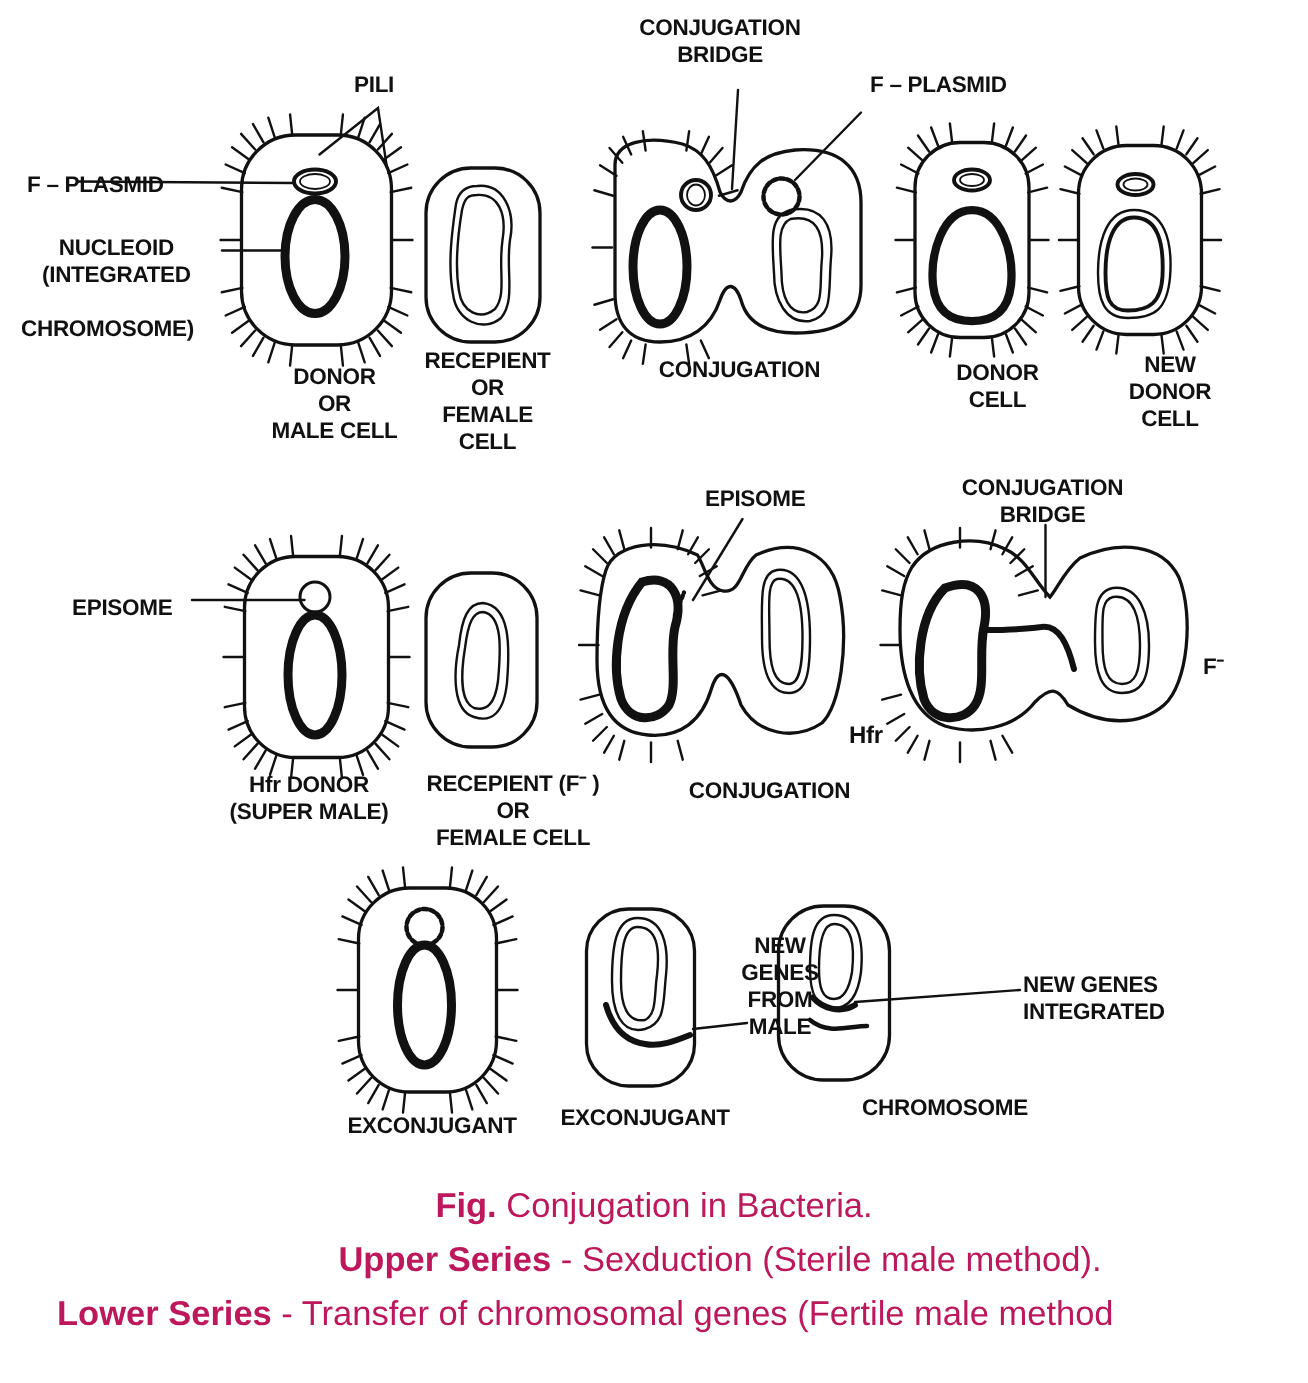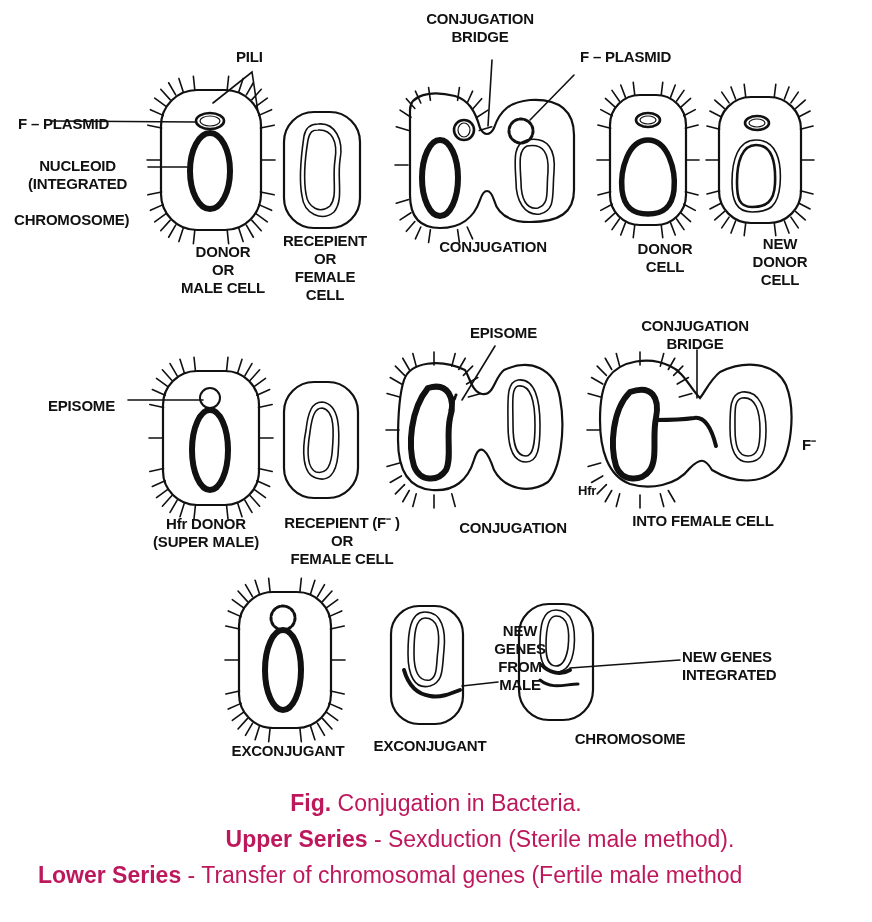--- a/index.html
+++ b/index.html
@@ -317,28 +317,27 @@
   <div>Hfr DONOR</div>
   <div>(SUPER MALE)</div>
 </div>
 <div class="lbl" style="left:262px;top:514px;width:160px;">
   <div>RECEPIENT (F⁻ )</div>
   <div>OR</div>
   <div>FEMALE CELL</div>
 </div>
 <div class="lbl left" style="left:470px;top:324px;">EPISOME</div>
 <div class="lbl" style="left:438px;top:519px;width:150px;">CONJUGATION</div>
-<div class="lbl left" style="left:566px;top:482px;font-size:13px;margin-left:12px;">Hfr</div>
+<div class="lbl left" style="left:566px;top:482px;font-size:16px;">Hfr</div>
 <div class="lbl" style="left:615px;top:317px;width:160px;">
   <div>CONJUGATION</div>
   <div>BRIDGE</div>
 </div>
 <div class="lbl left" style="left:802px;top:436px;">F⁻</div>
 <div class="lbl" style="left:608px;top:512px;width:190px;">
-  <div>INTO FEMALE CELL</div>
 </div>
 
 <div class="lbl" style="left:218px;top:742px;width:140px;">EXCONJUGANT</div>
 <div class="lbl" style="left:360px;top:737px;width:140px;">EXCONJUGANT</div>
 <div class="lbl" style="left:480px;top:622px;width:80px;">
   <div>NEW</div>
   <div>GENES</div>
   <div>FROM</div>
   <div>MALE</div>
 </div>

